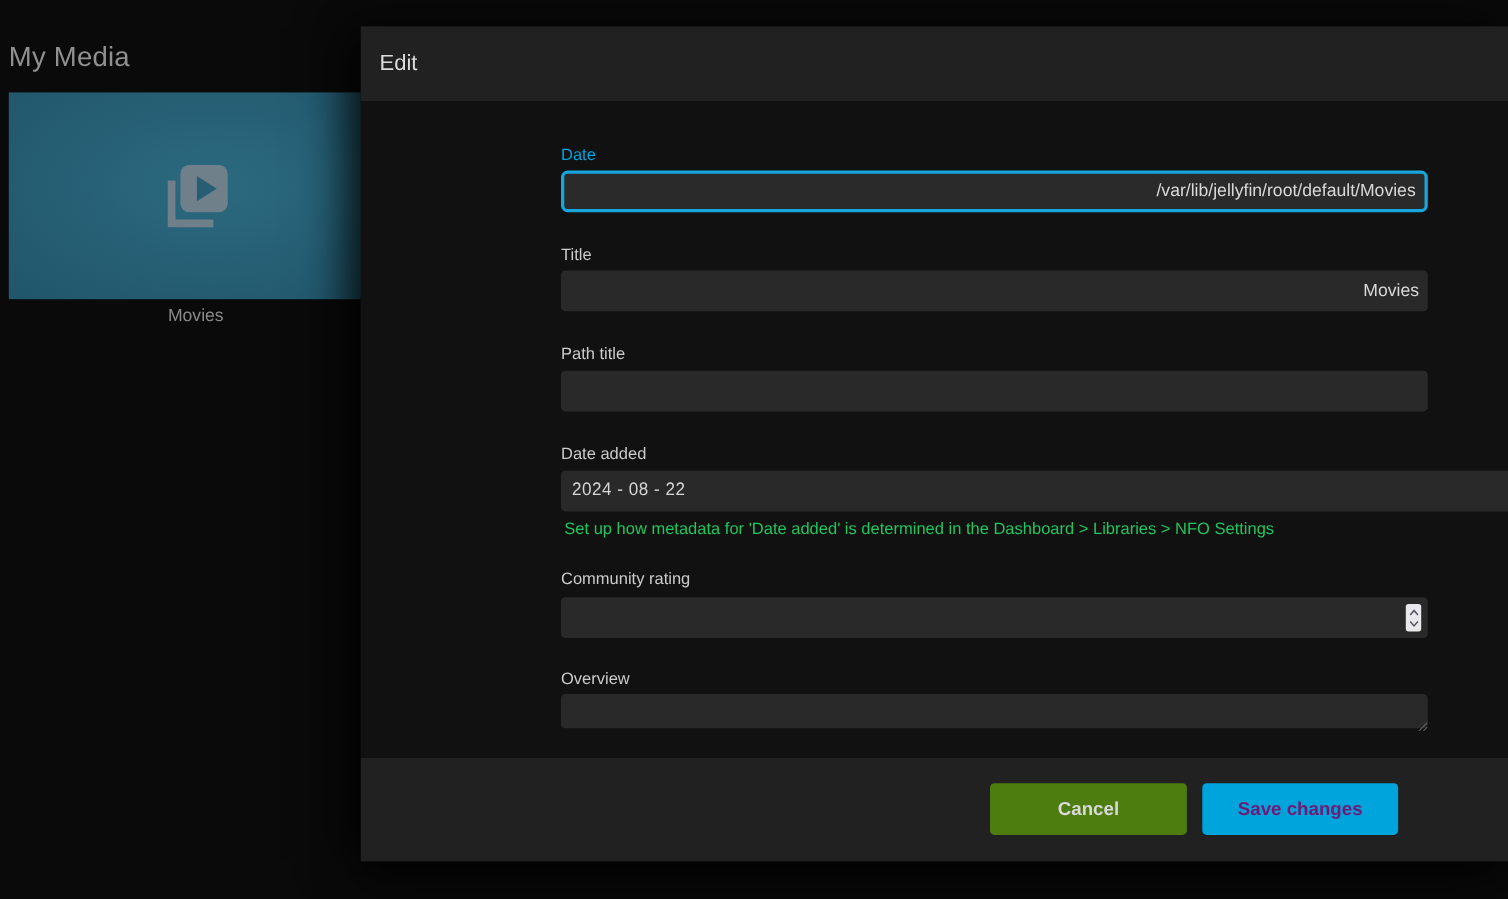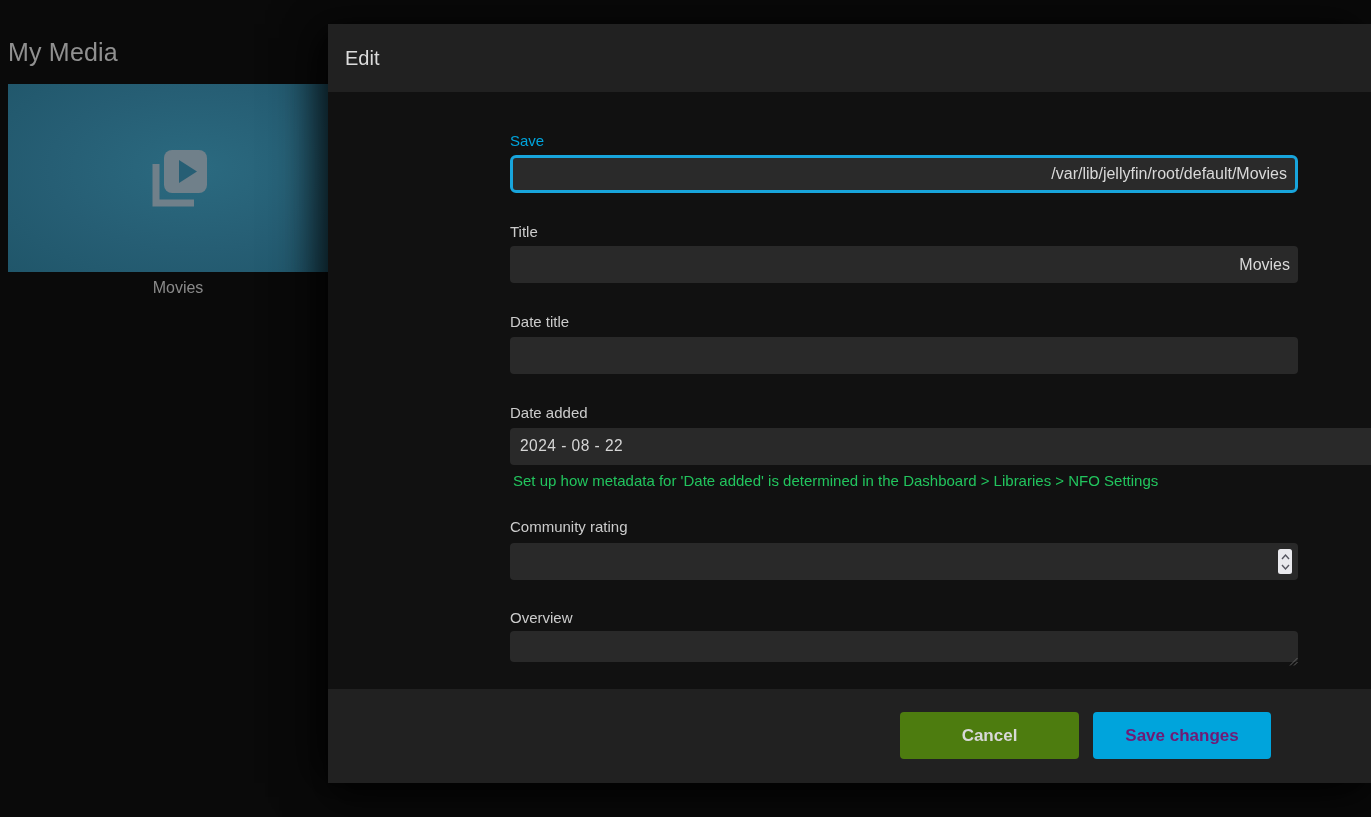--- a/index.html
+++ b/index.html
@@ -76,27 +76,27 @@
 
   <div class="dialog">
 
     <div class="dialog-header">
       <div class="title">Edit</div>
     </div>
 
     <div class="dialog-body">
       <div class="form">
 
-        <div class="field-label accent" style="top:40px;">Save</div>
+        <div class="field-label accent" style="top:40px;">Date</div>
         <input class="text-input focused" style="top: 63px;" type="text" value="/var/lib/jellyfin/root/default/Movies">
 
         <div class="field-label" style="top:131px;">Title</div>
         <input class="text-input" style="top: 154px;" type="text" value="Movies">
 
-        <div class="field-label" style="top:221px;">Date title</div>
+        <div class="field-label" style="top:221px;">Path title</div>
         <input class="text-input" style="top: 245px;" type="text" value="">
 
         <div class="field-label" style="top:312px;">Date added</div>
         <div class="date-input">
           <span class="date-value">2024 - 08 - 22</span>
           <span class="cal">
             <svg width="18" height="19" viewBox="0 0 18 19">
               <rect x="4.6" y="1.2" width="2.4" height="4" fill="#cfcfcf"></rect>
               <rect x="11" y="1.2" width="2.4" height="4" fill="#cfcfcf"></rect>
               <rect x="2" y="3.6" width="14" height="13.5" rx="1.2" fill="none" stroke="#cfcfcf" stroke-width="1.9"></rect>

